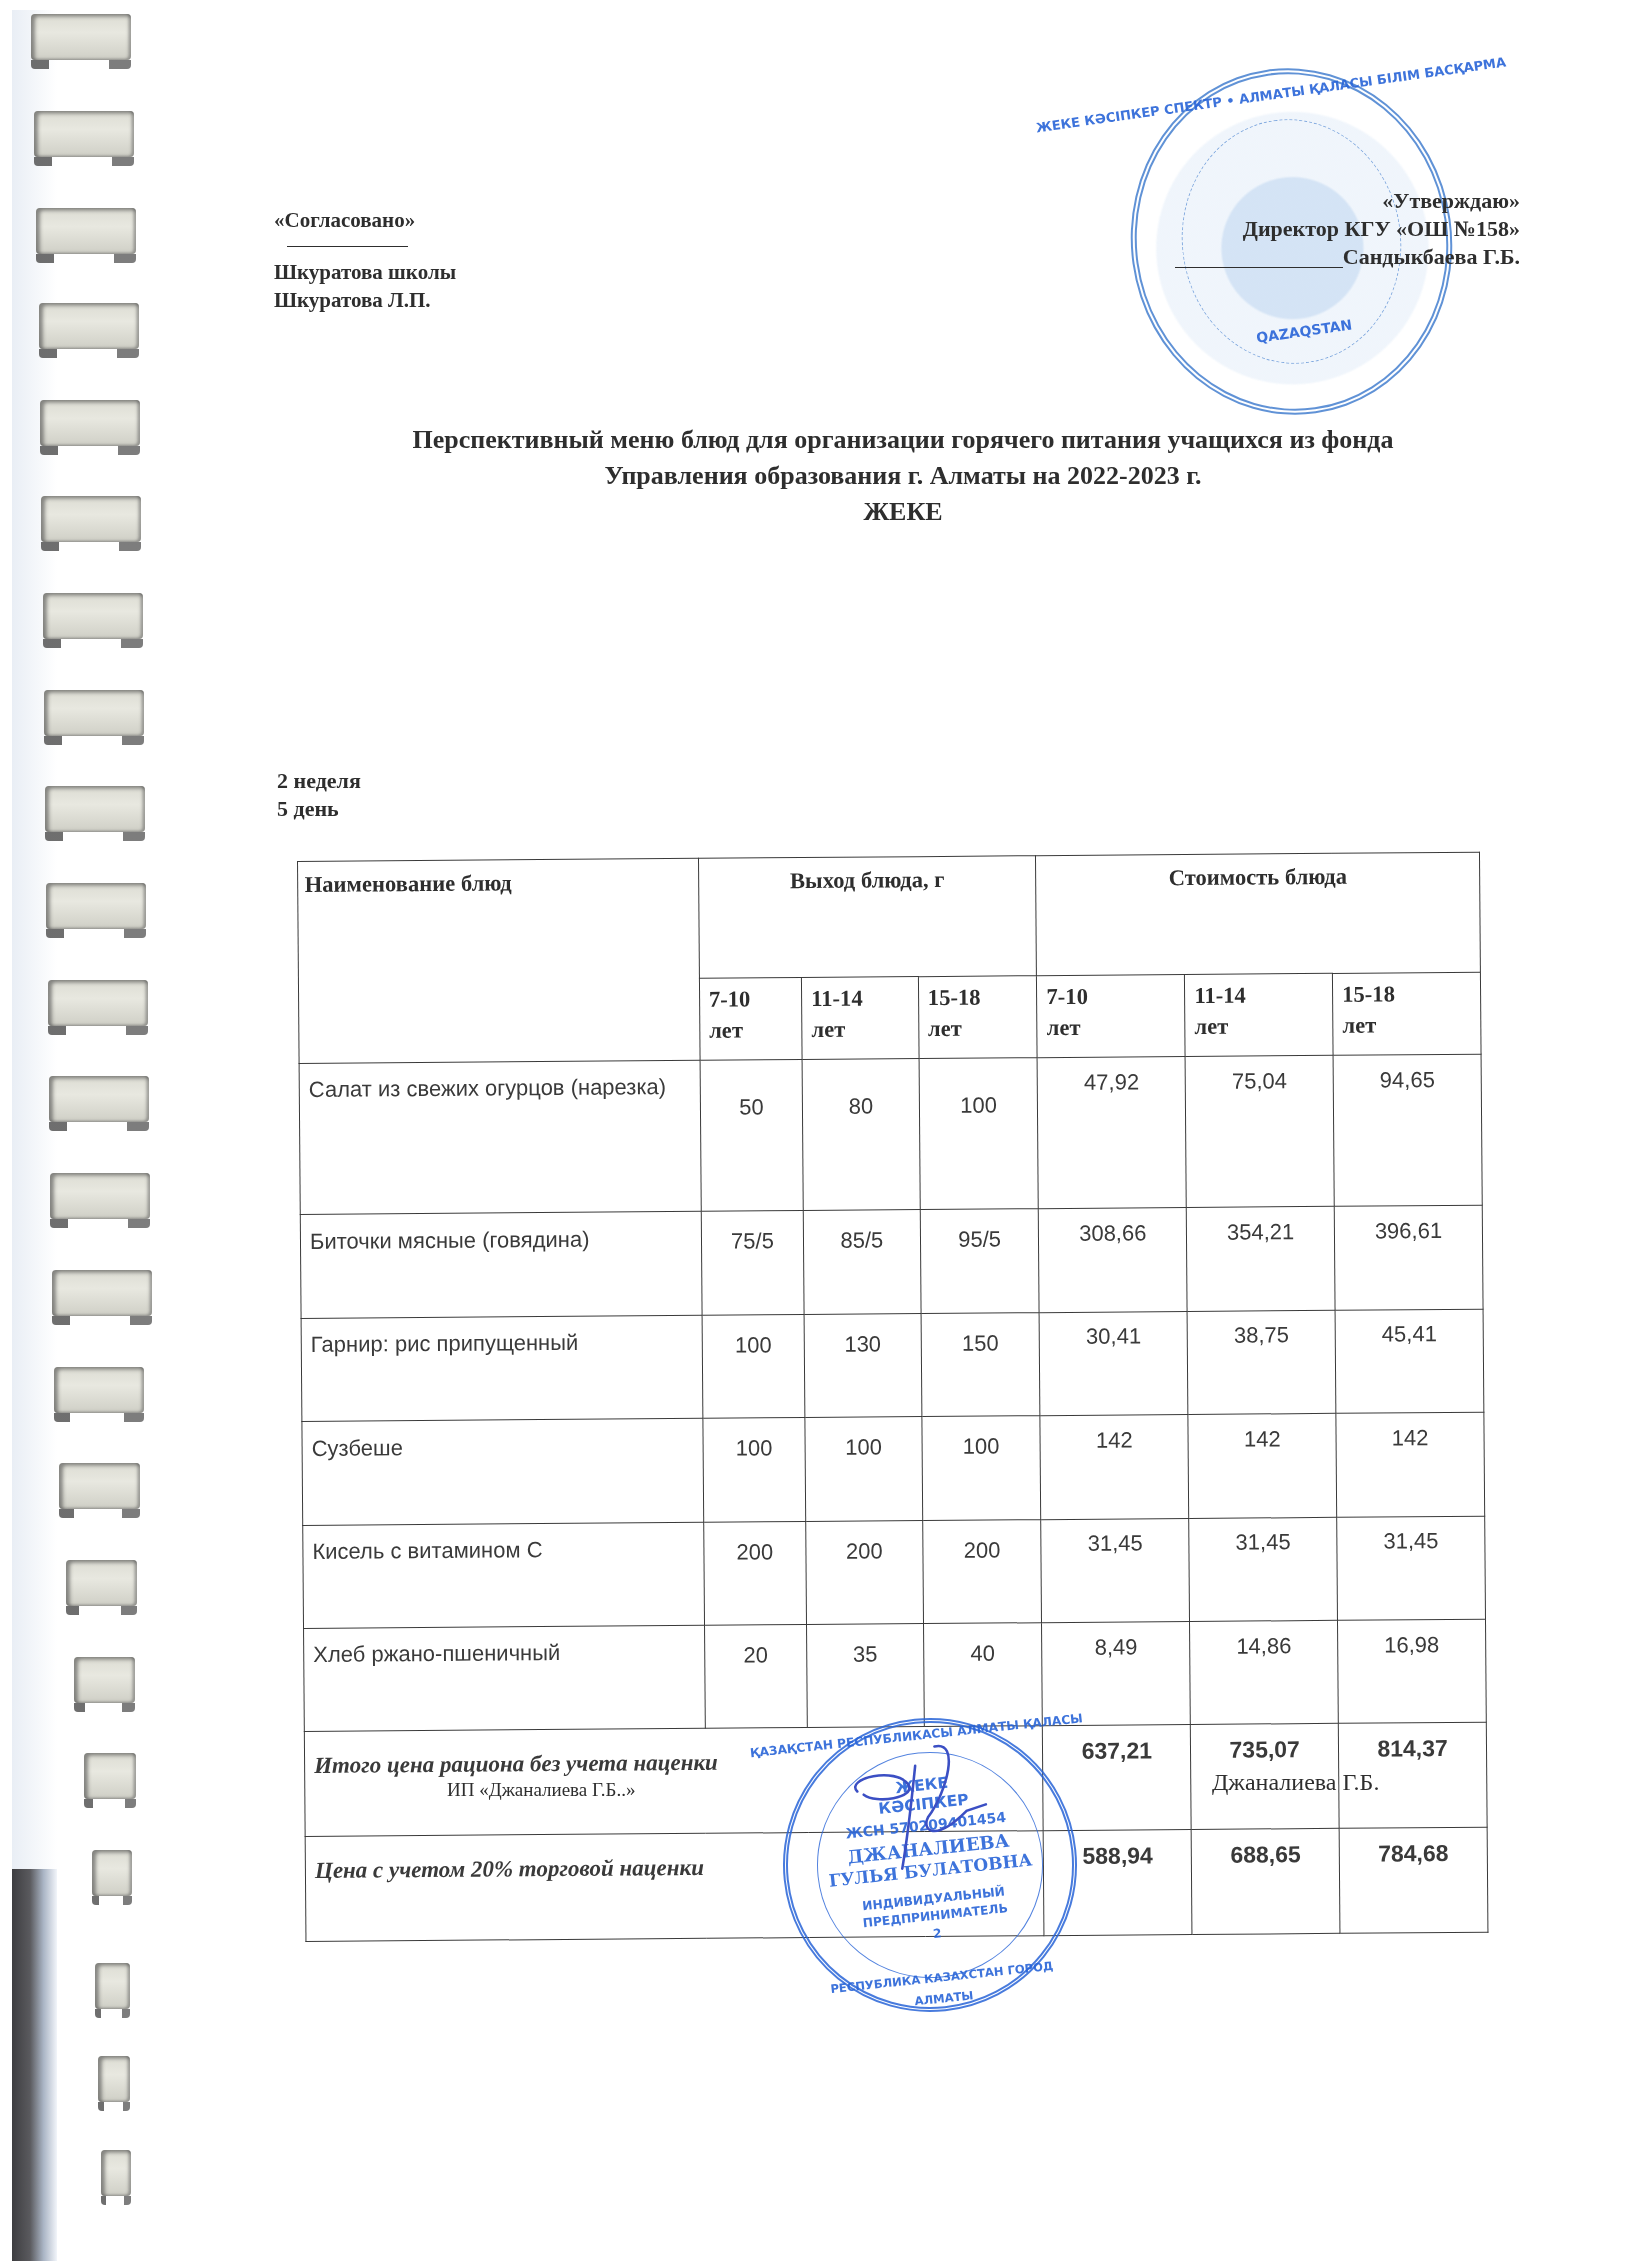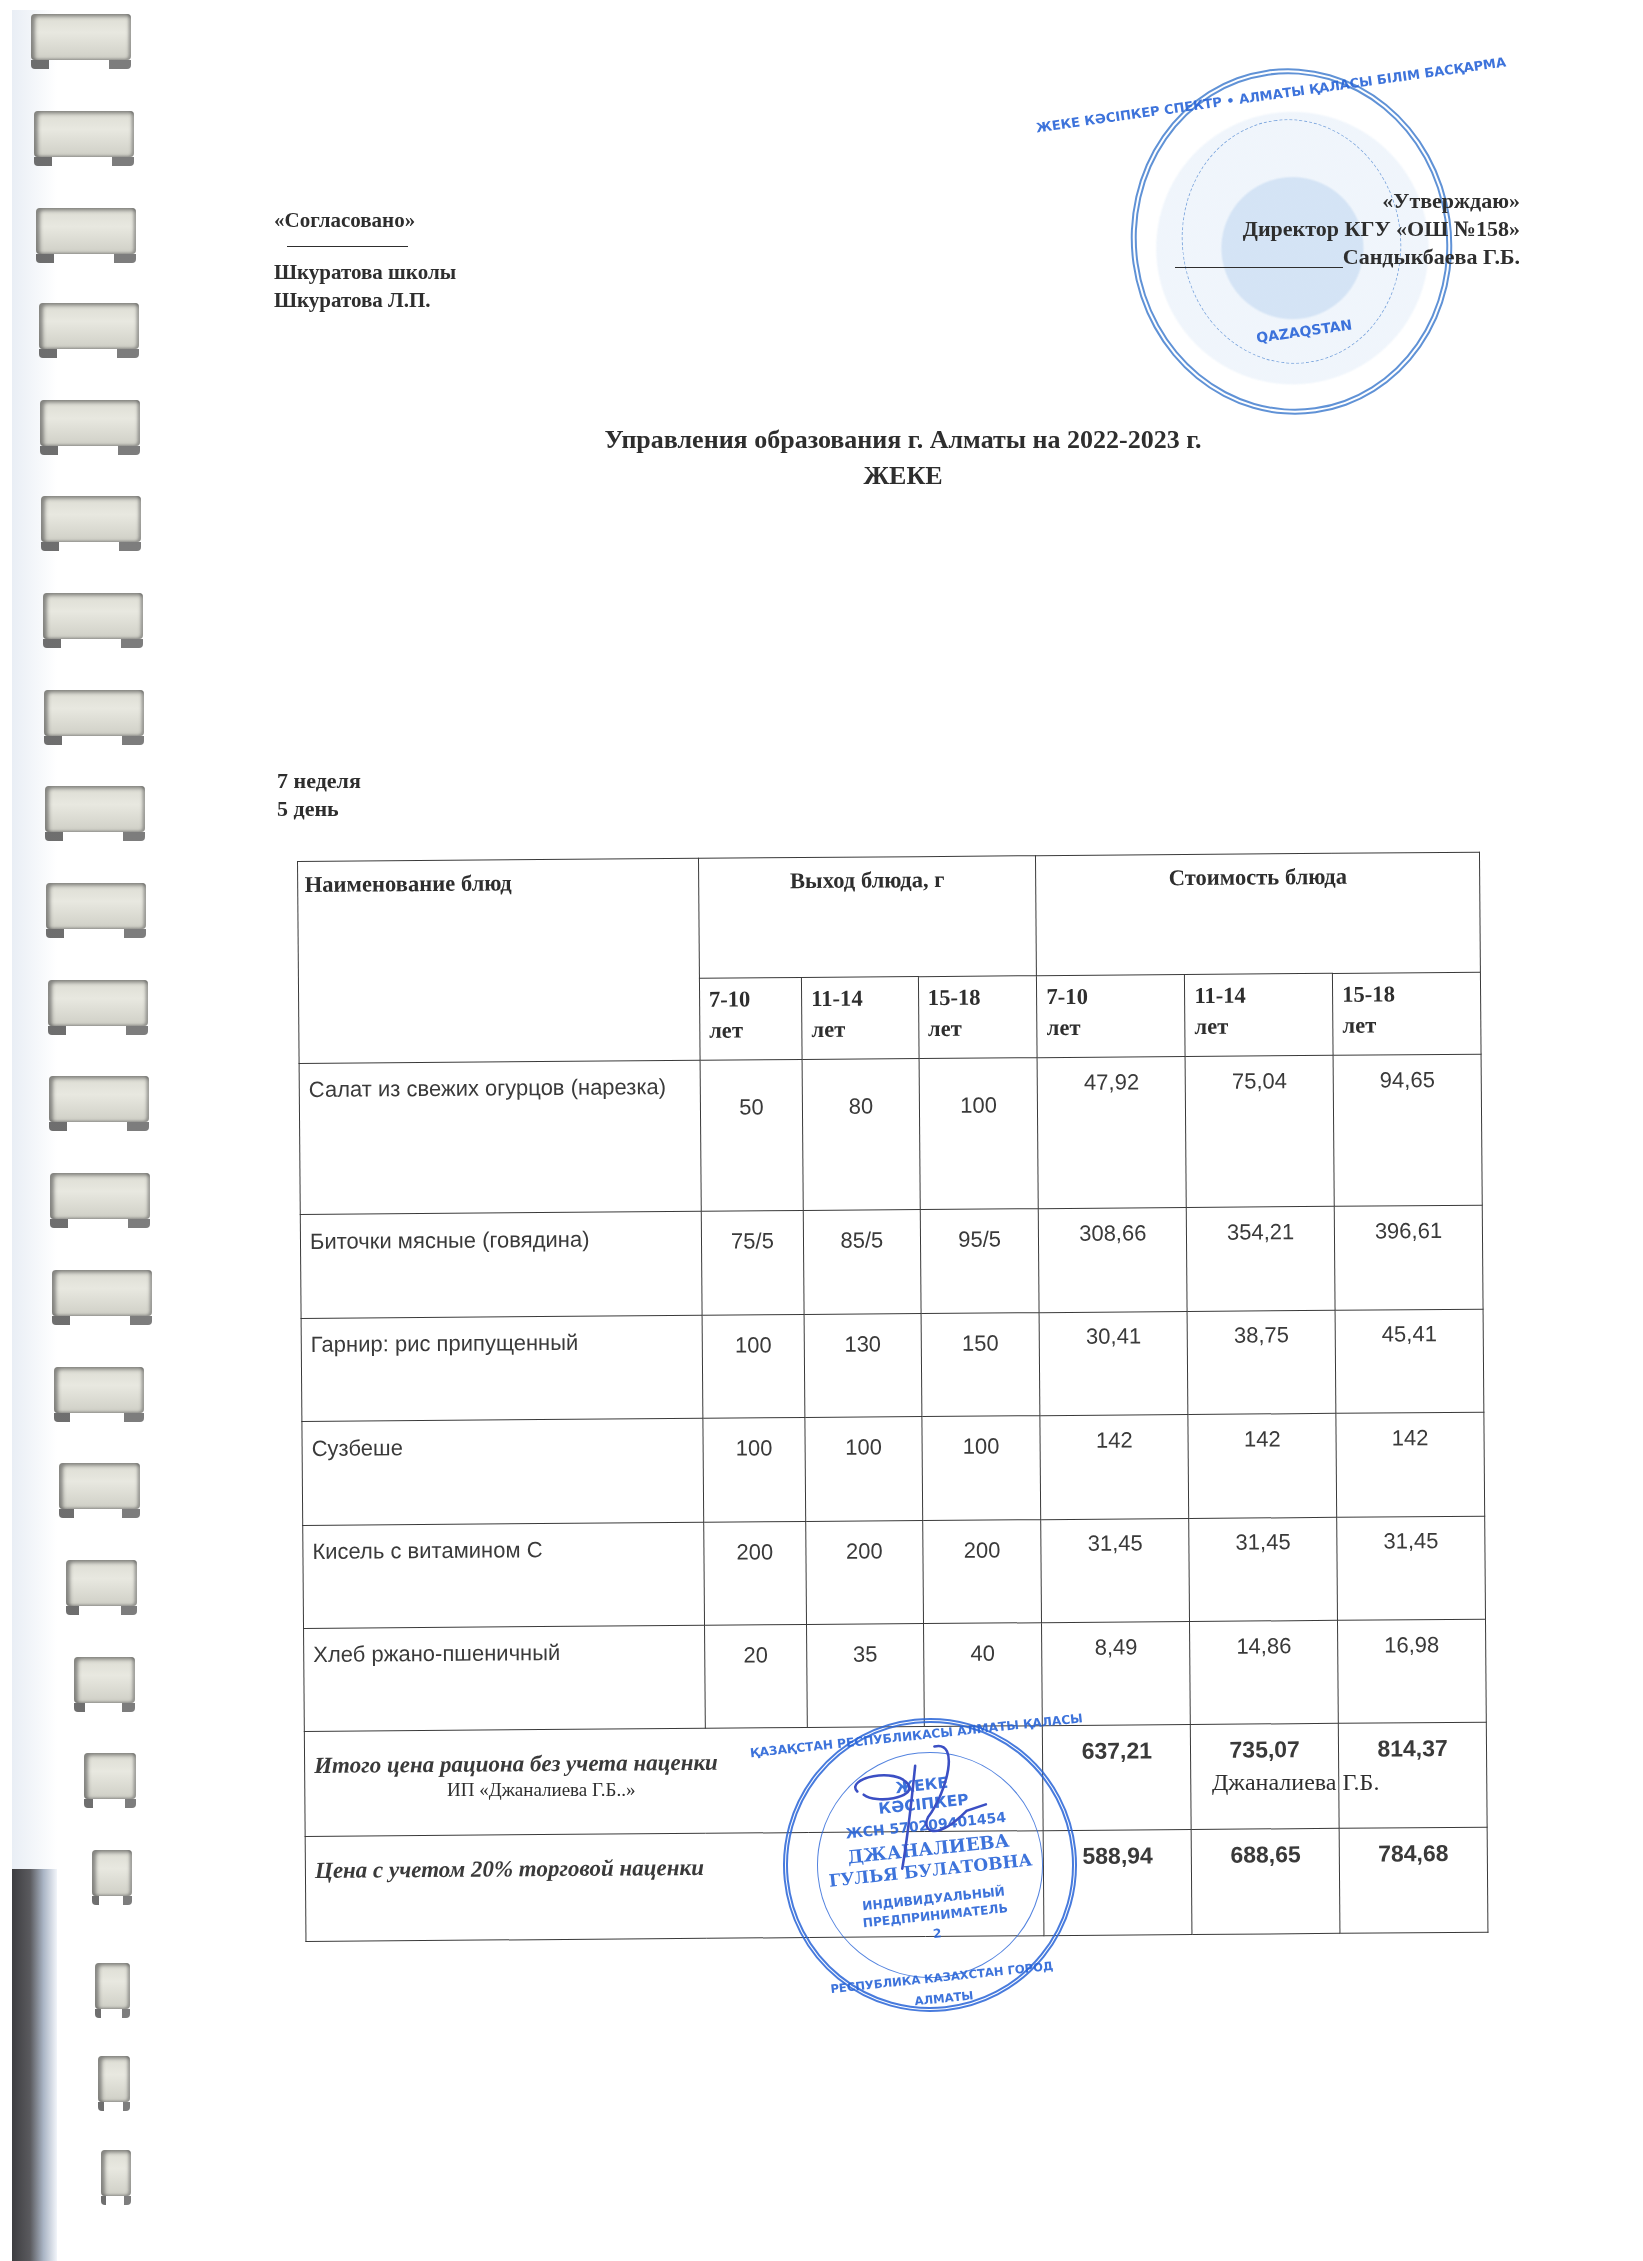--- a/index.html
+++ b/index.html
@@ -149,26 +149,27 @@
 <div class="approve">
   <div>«Утверждаю»</div>
   <div>Директор КГУ «ОШ №158»</div>
   <div class="sig-row">
     <div class="sign-line"></div>
     <div>Сандыкбаева Г.Б.</div>
   </div>
 </div>
 
 <div class="title-block">
+  <div>Перспективный меню блюд для организации горячего питания учащихся из фонда</div>
   <div>Управления образования г. Алматы на 2022-2023 г.</div>
   <div>ЖЕКЕ</div>
 </div>
 
 <div class="week-day">
-  <div>7 неделя</div>
+  <div>2 неделя</div>
   <div>5  день</div>
 </div>
 
 <table class="menu-table">
   <tbody>
       <tr>
     <th class="name-h group-h" rowspan="2">Наименование блюд</th>
     <th class="group-h" colspan="3">Выход блюда, г</th>
     <th class="group-h" colspan="3">Стоимость блюда</th>
   </tr>

